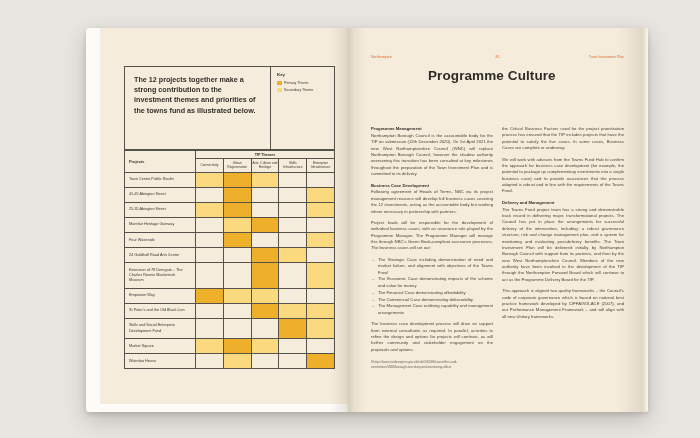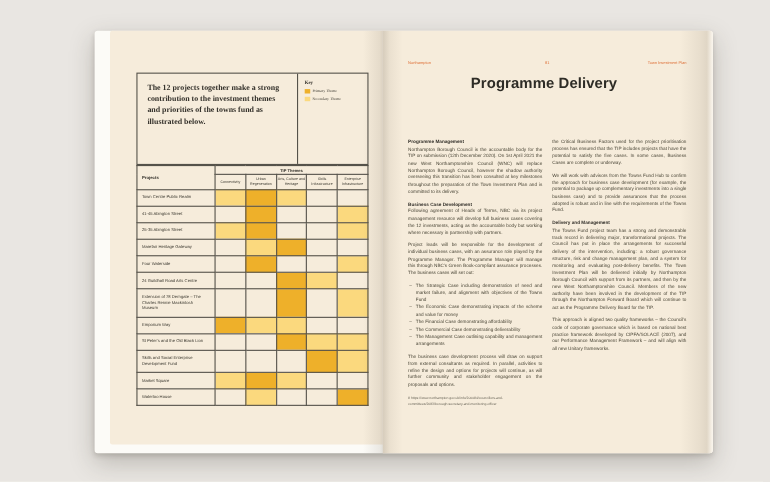--- a/index.html
+++ b/index.html
@@ -21,21 +21,21 @@
     background:linear-gradient(90deg, rgba(0,0,0,0) 0%, rgba(80,70,55,.10) 42%, rgba(80,70,55,.18) 52%, rgba(80,70,55,.07) 68%, rgba(0,0,0,0) 100%);
   }
   .right-curl{
     position:absolute;right:0;top:0;width:30px;height:384px;pointer-events:none;border-radius:0 3px 3px 0;
     background:linear-gradient(90deg, rgba(0,0,0,0) 0%, rgba(110,100,85,.10) 60%, rgba(110,100,85,.16) 82%, rgba(255,255,255,.55) 100%);
   }
 
   
   .intro-box{
     position:absolute;left:24px;top:38px;width:211px;height:84px;
-    border:1px solid #55524a;display:flex;box-sizing:border-box;font-family:Liberation Serif, serif;
+    border:1px solid #55524a;display:flex;box-sizing:border-box;
   }
   .intro-text{
     width:145px;padding:8px 9px;box-sizing:border-box;
     font-weight:bold;font-size:7.2px;line-height:1.42;color:#33302a;
   }
   .key-box{flex:1;border-left:1px solid #55524a;padding:5px 6px;box-sizing:border-box;}
   .key-title{font-size:4.4px;font-weight:bold;color:#33302a;margin-bottom:3.5px;}
   .key-item{display:flex;align-items:center;gap:2.5px;margin-bottom:2.5px;}
   .key-swatch{width:4.5px;height:4.5px;flex:0 0 auto;}
   .key-label{font-size:3.6px;color:#3c3930;}
@@ -214,21 +214,21 @@
         </tbody>
     </table>
   </div>
 
   <div class="page right-page">
     <div class="running">
       <span class="rh-left">Northampton</span>
       <span class="rh-num">81</span>
       <span class="rh-right">Town Investment Plan</span>
     </div>
-    <div class="page-title">Programme Delivery</div>
+    <div class="page-title">Programme Culture</div>
     <div class="cols">
       <div class="col" id="col1">
           <div class="sub-h">Programme Management</div>
           <p>Northampton Borough Council is the accountable body for the TIP on submission (12th December 2020). On 1st April 2021 the new West Northamptonshire Council (WNC) will replace Northampton Borough Council, however the shadow authority overseeing this transition has been consulted at key milestones throughout the preparation of the Town Investment Plan and is committed to its delivery.</p>
           <div class="sub-h">Business Case Development</div>
           <p>Following agreement of Heads of Terms, NBC via its project management resource will develop full business cases covering the 12 investments, acting as the accountable body but working where necessary in partnership with partners.</p>
           <p>Project leads will be responsible for the development of individual business cases, with an assurance role played by the Programme Manager. The Programme Manager will manage this through NBC's Green Book-compliant assurance processes. The business cases will set out:</p>
           <ul>
             <li>The Strategic Case including demonstration of need and market failure, and alignment with objectives of the Towns Fund</li>
             <li>The Economic Case demonstrating impacts of the scheme and value for money</li>

